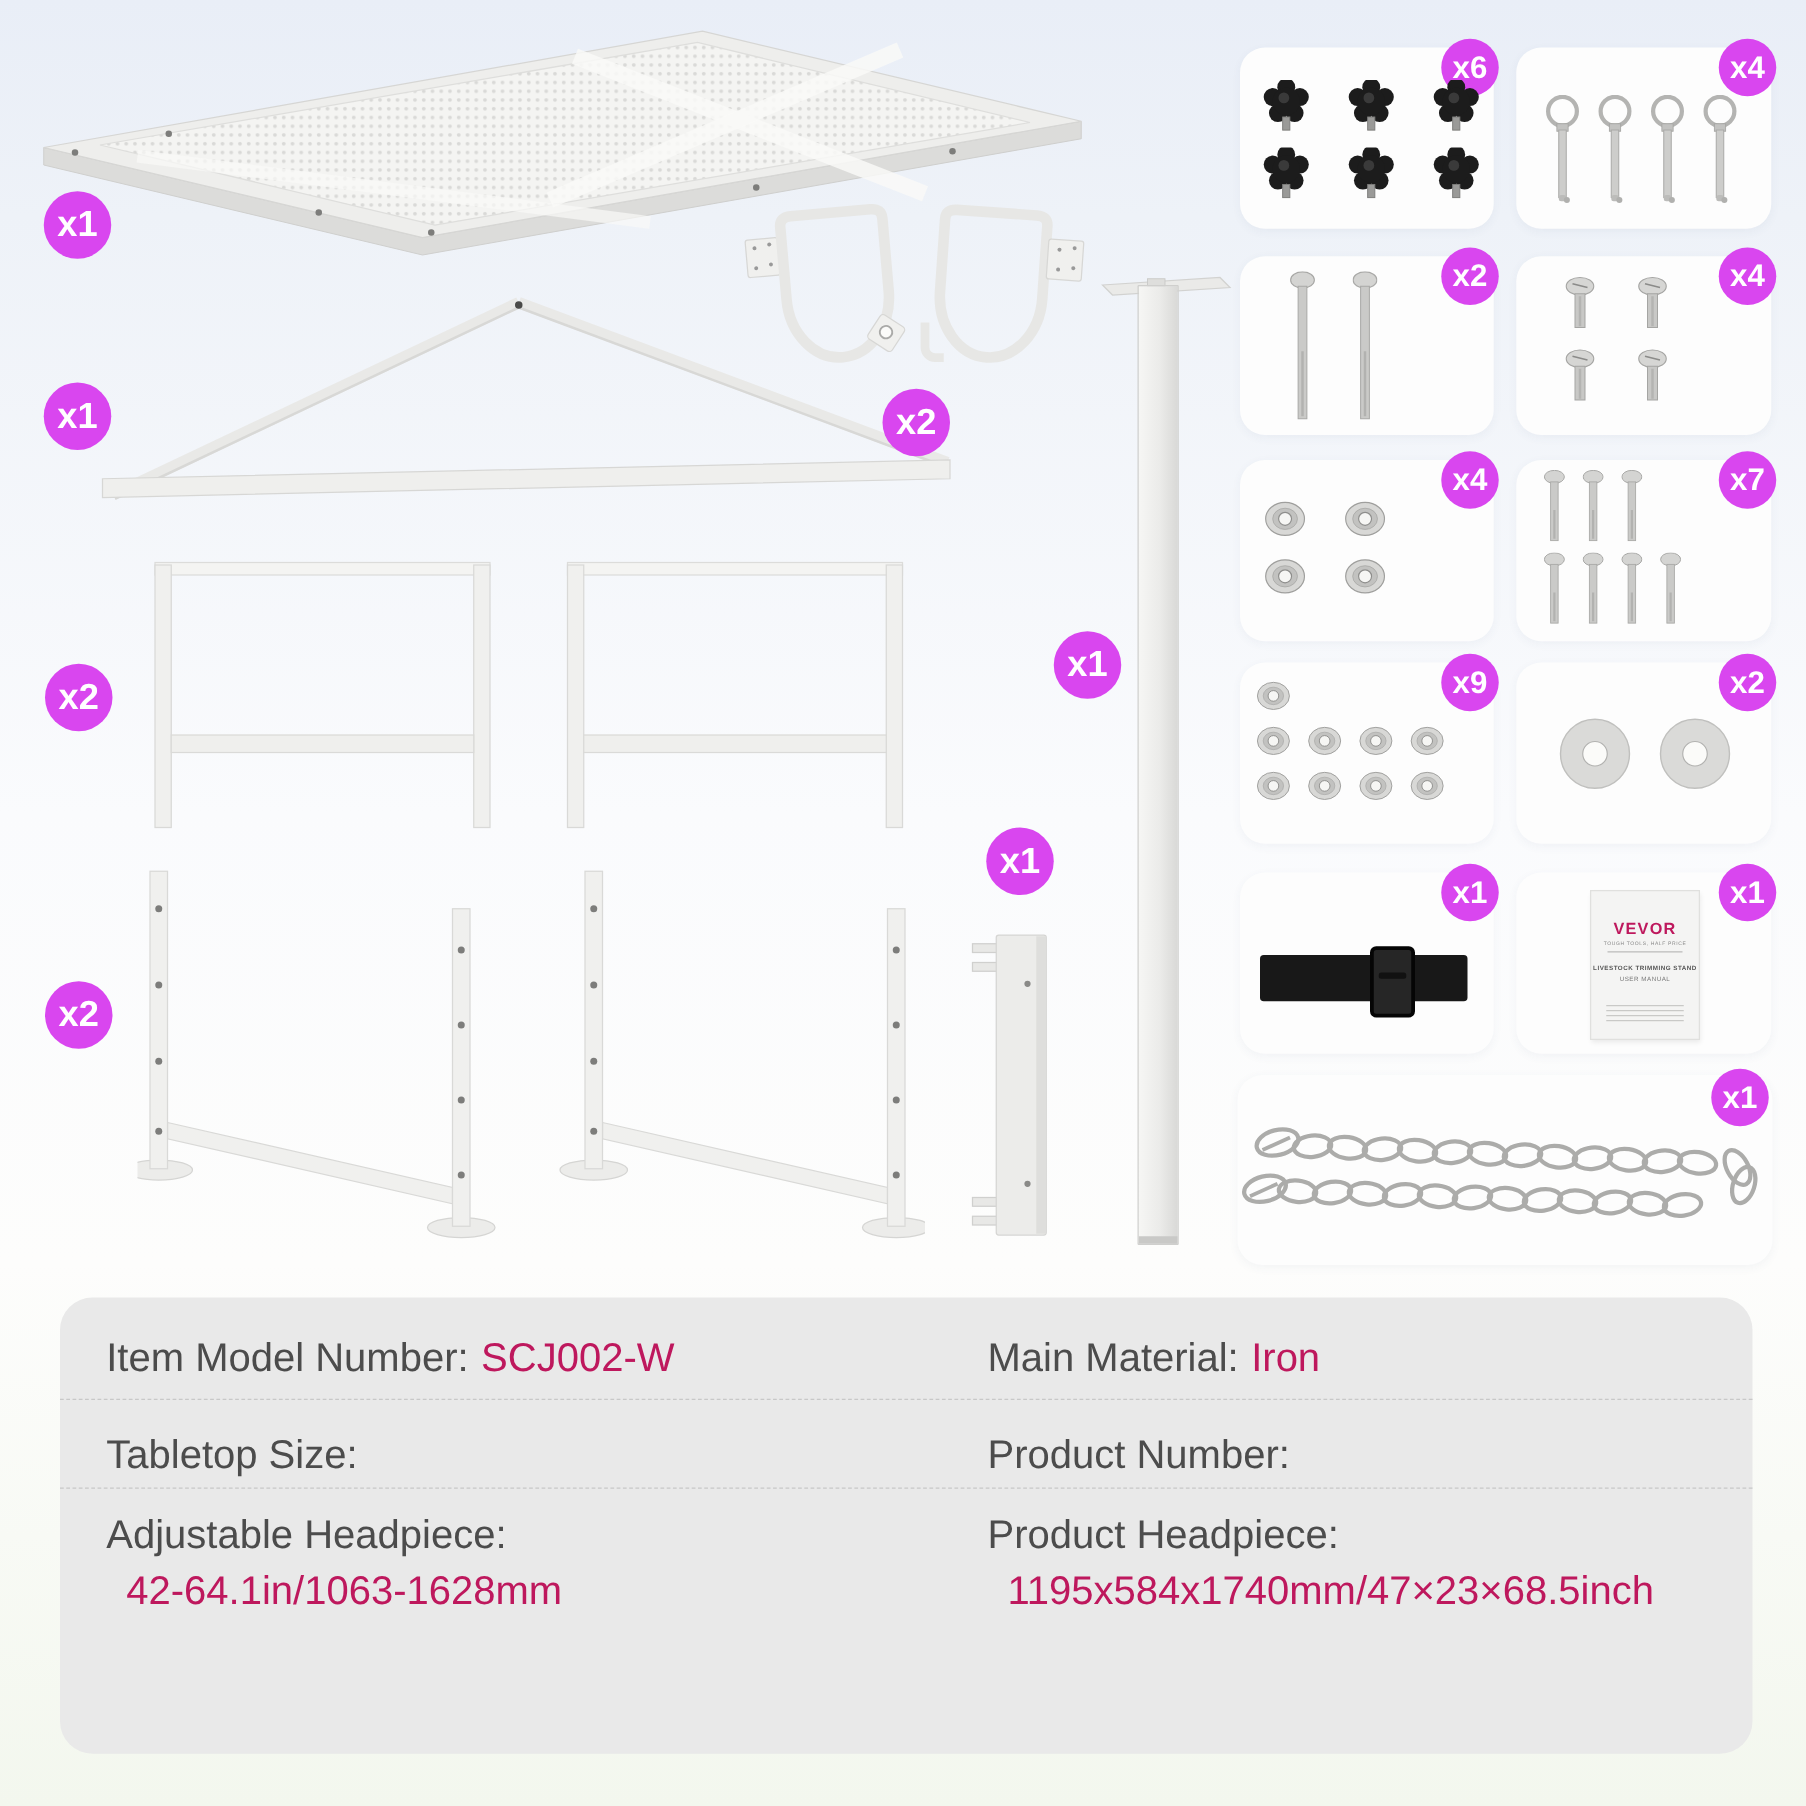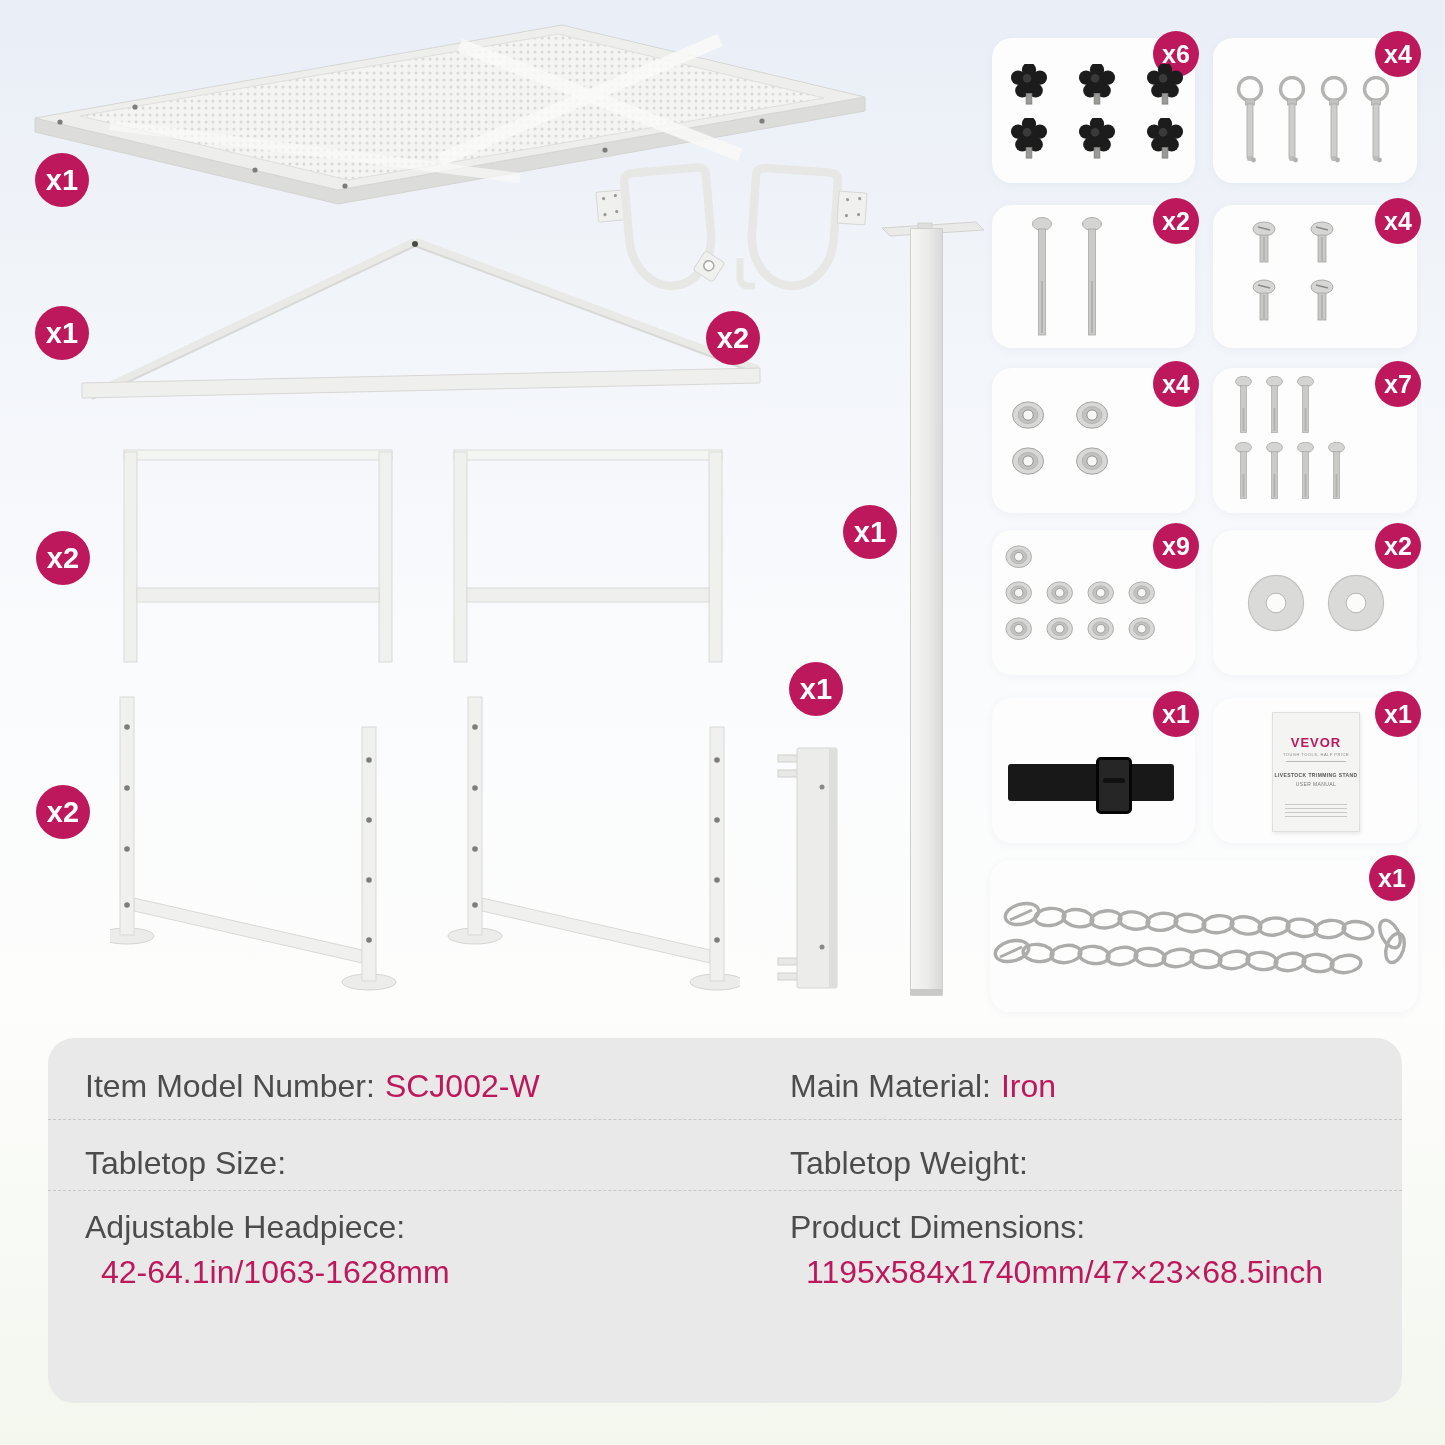--- a/index.html
+++ b/index.html
@@ -1,20 +1,20 @@
 <!DOCTYPE html>
 <html><head>
 <meta charset="utf-8">
 <style>
   html,body{margin:0;padding:0;}
   body{width:1445px;height:1445px;font-family:"Liberation Sans","DejaVu Sans",sans-serif;}
   .canvas{position:relative;width:1445px;height:1445px;overflow:hidden;
     background:linear-gradient(180deg,#e9eef7 0%,#eef2f8 12%,#fafbfd 45%,#fdfdfc 70%,#f3f7ee 100%);}
   .part-svg{position:absolute;}
-  .badge{position:absolute;background:#be185d;color:#fff;font-weight:bold;border-radius:50%;
+  .badge{position:absolute;background:#d946ef;color:#fff;font-weight:bold;border-radius:50%;
     display:flex;align-items:center;justify-content:center;line-height:1;}
   .badge.part{width:54px;height:54px;font-size:29px;}
   .badge.hw{width:46px;height:46px;font-size:25px;}
   .box{position:absolute;background:#fdfdfd;border-radius:20px;box-shadow:0 2px 8px rgba(60,80,120,.05);}
   .box .badge{position:absolute;right:-4px;top:-7px;}
   .hw-col{position:absolute;inset:0;display:flex;flex-direction:column;}
   .hw-row{display:flex;align-items:flex-start;}
   svg.hw{display:block;}
   
   .strap-bar{position:absolute;left:16px;top:66px;width:166px;height:37px;background:#181818;border-radius:3px;}
@@ -490,28 +490,28 @@
       <div class="cell r">
         <span class="lbl">Main Material:</span>
         <span class="val">Iron</span>
       </div>
     </div>
     <div class="spec-row" style="height:71px">
       <div class="cell l">
         <span class="lbl">Tabletop Size:</span>
       </div>
       <div class="cell r">
-        <span class="lbl">Tabletop Weight:</span>
+        <span class="lbl">Product Number:</span>
       </div>
     </div>
     <div class="spec-row" style="height:103px">
       <div class="cell l two">
         <span class="lbl">Adjustable Headpiece:</span>
         <span class="val">42-64.1in/1063-1628mm</span>
       </div>
       <div class="cell r two">
-        <span class="lbl">Product Dimensions:</span>
+        <span class="lbl">Product Headpiece:</span>
         <span class="val">1195x584x1740mm/47×23×68.5inch</span>
       </div>
     </div>
   </div>
 
 </div>
 
 </body></html>

